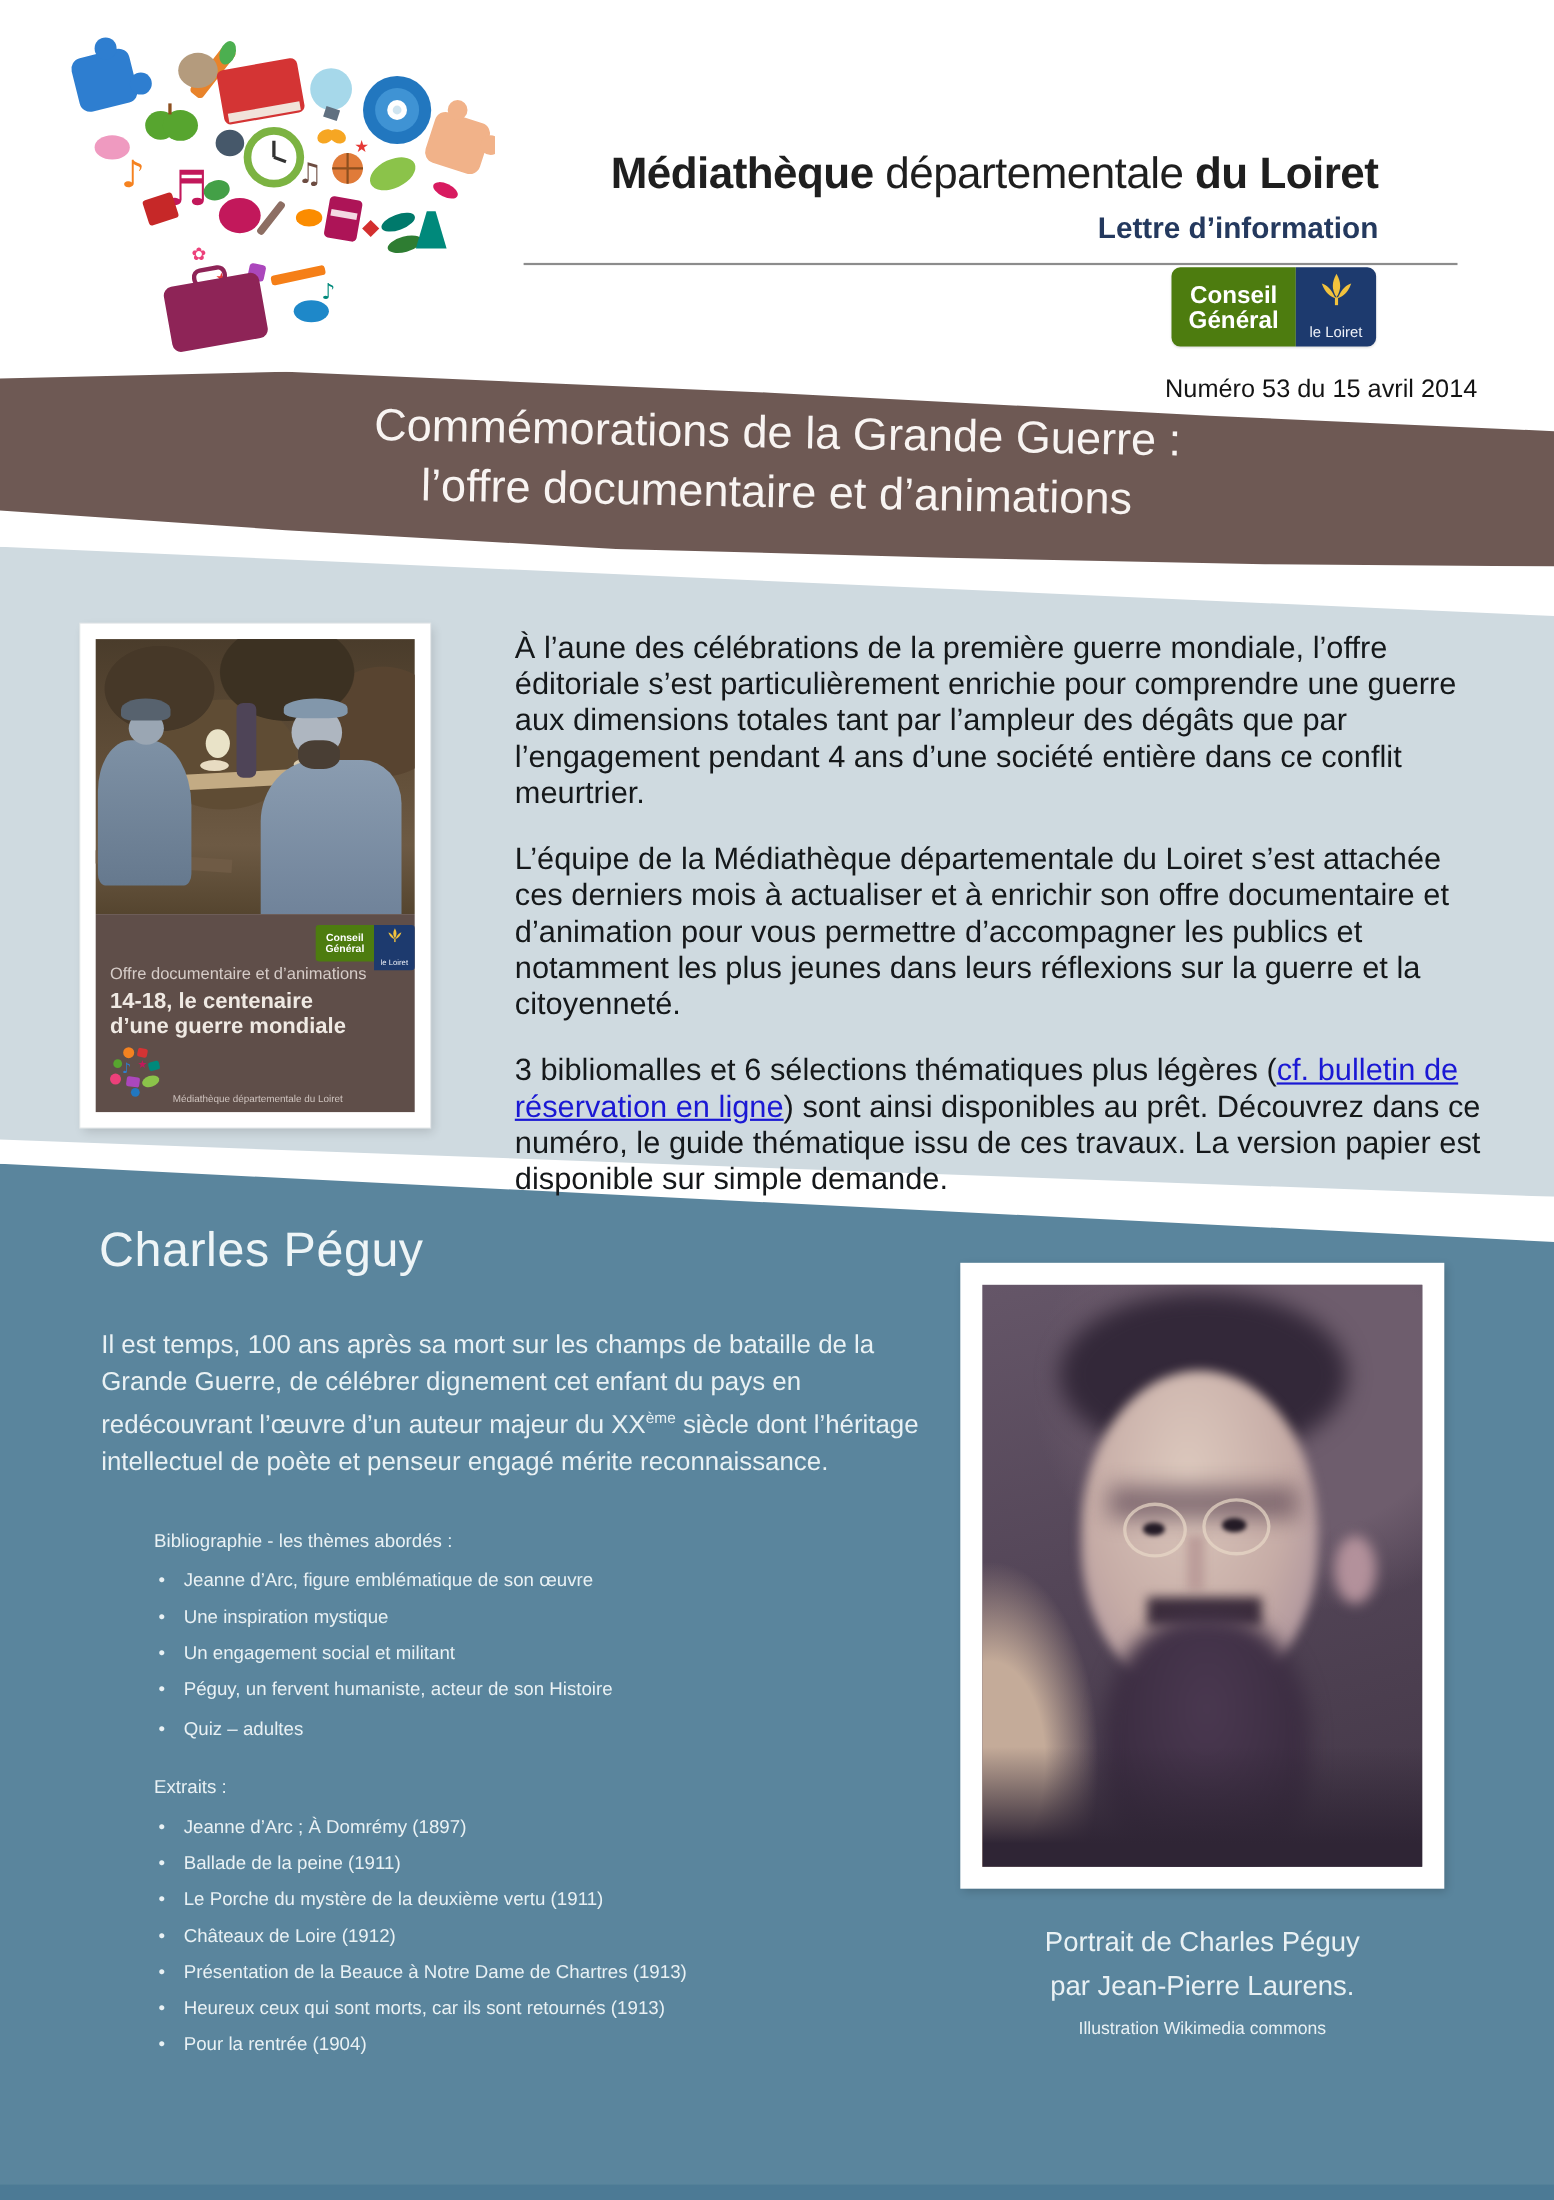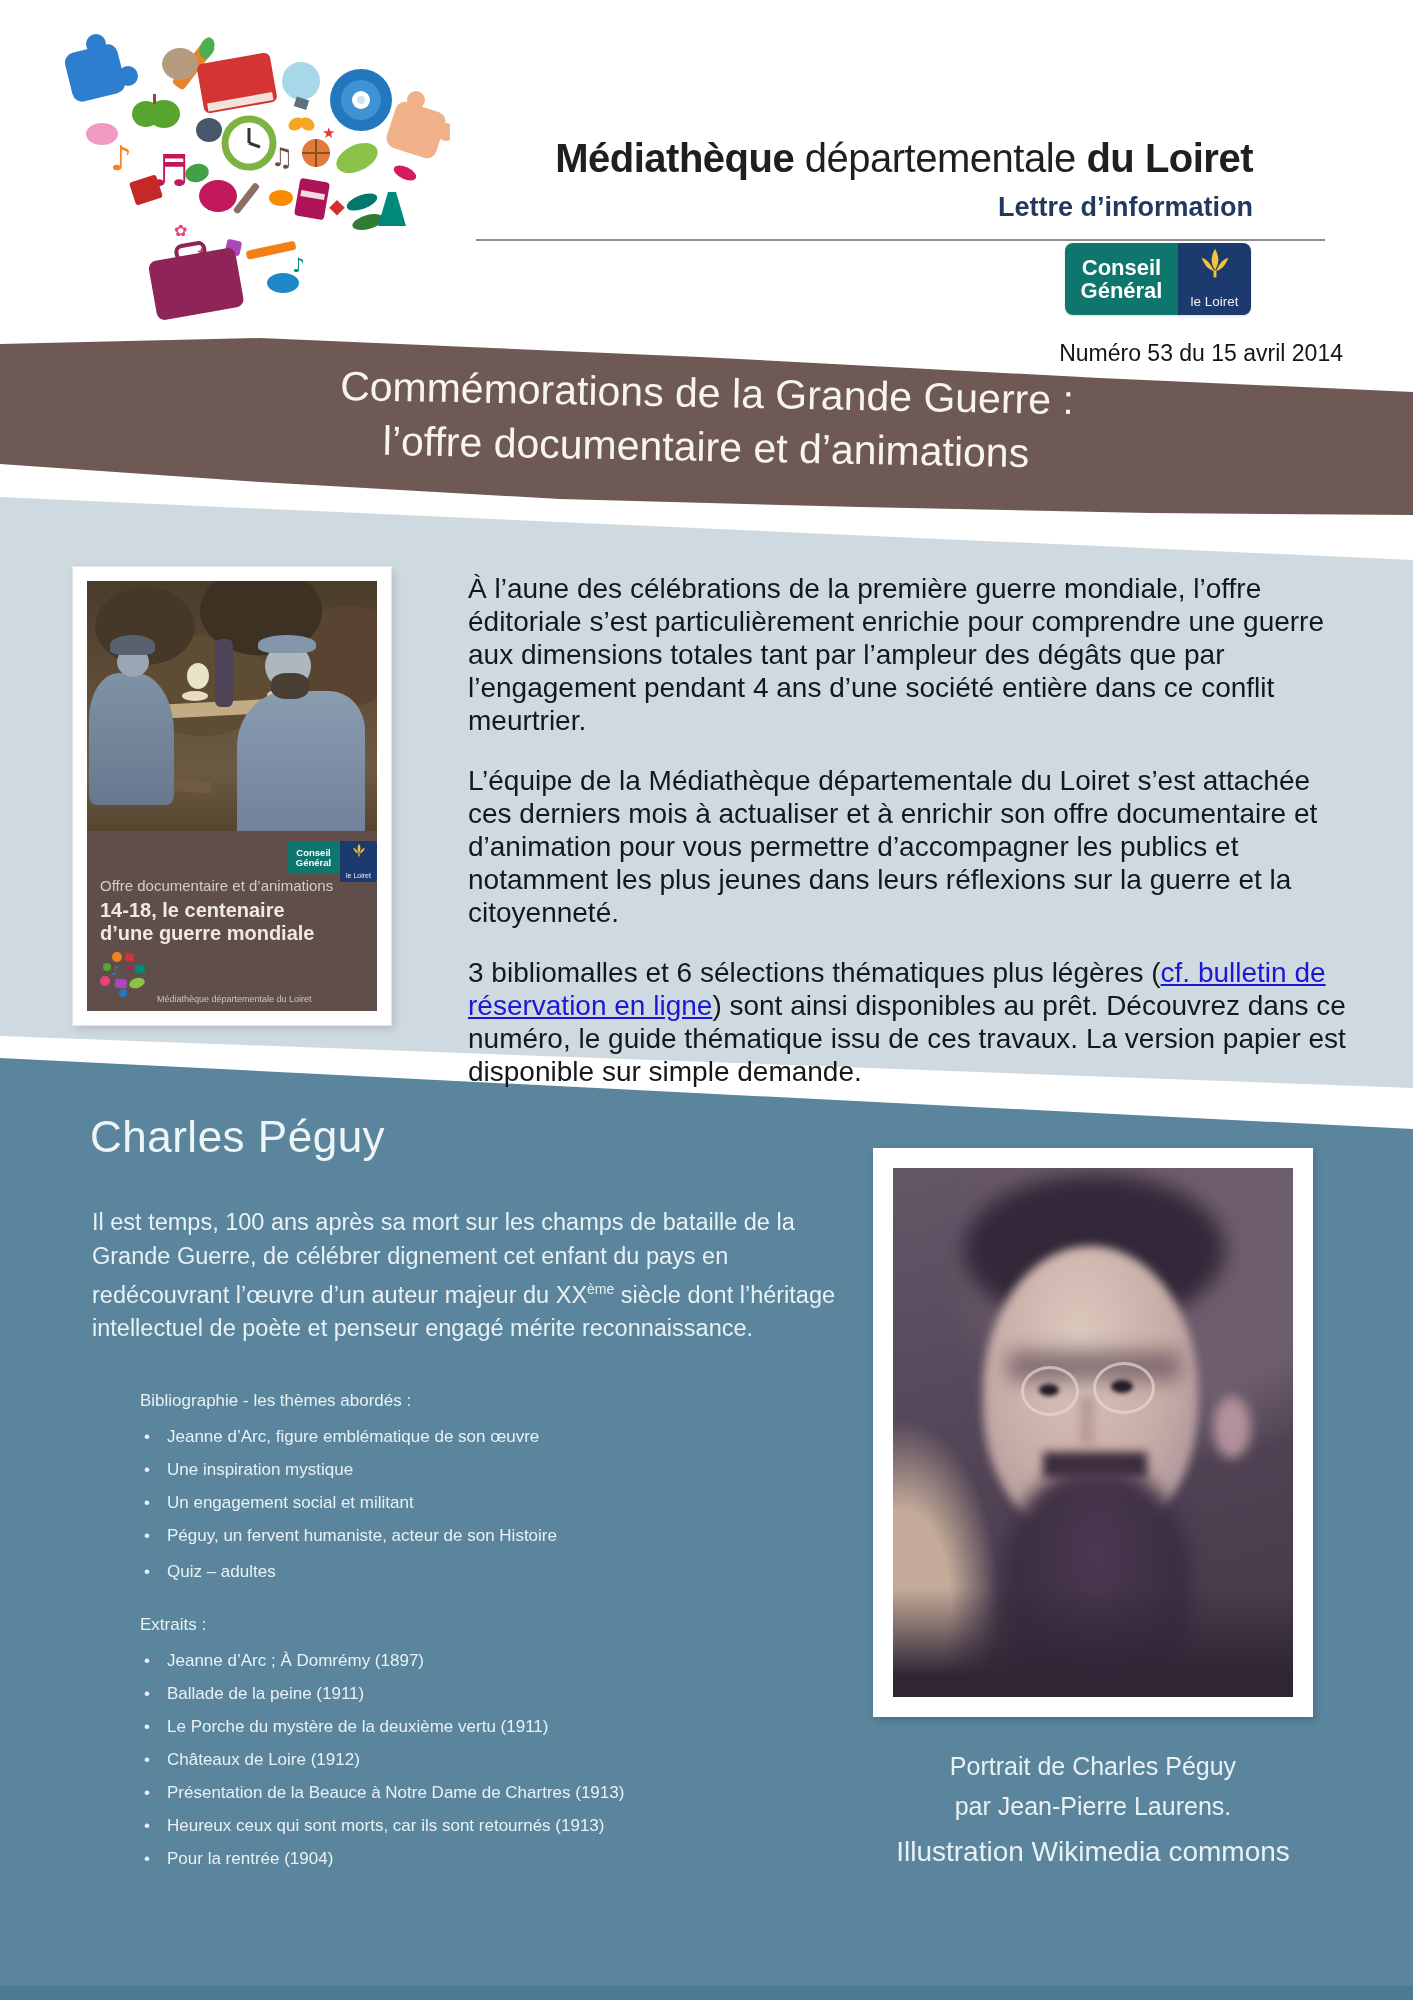--- a/index.html
+++ b/index.html
@@ -20,21 +20,21 @@
   
   .collage{position:absolute;left:50px;top:26px;}
   .masthead{position:absolute;left:300px;top:136px;width:953px;text-align:right;}
   .mast-title{font-size:40px;color:#1f1f1f;letter-spacing:-0.5px;}
   .mast-title .b{font-weight:700;}
   .mast-sub{margin-top:11px;font-size:27px;font-weight:700;color:#24395e;}
   .rule{position:absolute;left:476px;top:239px;width:849px;height:2px;background:#8c8c8c;}
 
   .cg-logo{position:absolute;left:1065px;top:243px;display:flex;height:72px;
            filter:drop-shadow(0 1px 1px rgba(0,0,0,.15));}
-  .cg-orange{width:113px;background:#0f766e;border-radius:8px 0 0 8px;display:flex;flex-direction:column;
+  .cg-orange{width:113px;background:#4d7c0f;border-radius:8px 0 0 8px;display:flex;flex-direction:column;
              align-items:center;justify-content:center;color:#fff;font-weight:700;font-size:22px;line-height:23px;}
   .cg-navy{width:73px;background:#1d3a6e;border-radius:0 8px 8px 0;display:flex;flex-direction:column;
            align-items:center;justify-content:flex-end;padding-bottom:6px;color:#eef1f8;font-size:13.5px;}
   .cg-navy svg{position:absolute;top:4px;}
 
   .issue{position:absolute;right:70px;top:340px;font-size:23px;color:#141414;}
 
   
   .banner-title{position:absolute;left:140px;top:366px;width:1133px;text-align:center;
                 color:#f8f4f2;font-size:41px;line-height:54px;transform:rotate(1.1deg);}
@@ -114,21 +114,21 @@
   .p-glass-l{left:128px;top:198px;width:52px;height:44px;border:3px solid rgba(232,216,199,.7);border-radius:50%;}
   .p-glass-r{left:200px;top:194px;width:56px;height:46px;border:3px solid rgba(232,216,199,.7);border-radius:50%;}
   .p-nose{left:186px;top:228px;width:16px;height:50px;background:#bb9d9a;filter:blur(4px);}
   .p-stache{left:150px;top:284px;width:104px;height:26px;background:#3c2d3c;filter:blur(5px);}
   .p-beard{left:110px;top:300px;width:188px;height:245px;border-radius:45%;
            background:radial-gradient(at 50% 35%,#4a3850 0%,#3a2c40 70%);filter:blur(9px);}
   .p-shadow{left:0;top:420px;width:400px;height:110px;background:linear-gradient(rgba(47,37,53,0),#2f2535 80%);}
 
   .caption{position:absolute;left:873px;top:1746px;width:440px;text-align:center;color:#e9f1f4;}
   .cap1,.cap2{font-size:25px;line-height:40px;}
-  .cap3{font-size:28px;margin-top:10px;}
+  .cap3{font-size:16px;margin-top:10px;}
 </style>
 </head>
 <body>
 
 <div class="page">
 
   <div class="band band-brown"></div>
   <div class="band band-light"></div>
   <div class="band band-teal"></div>
   <div class="footer-strip"></div>

